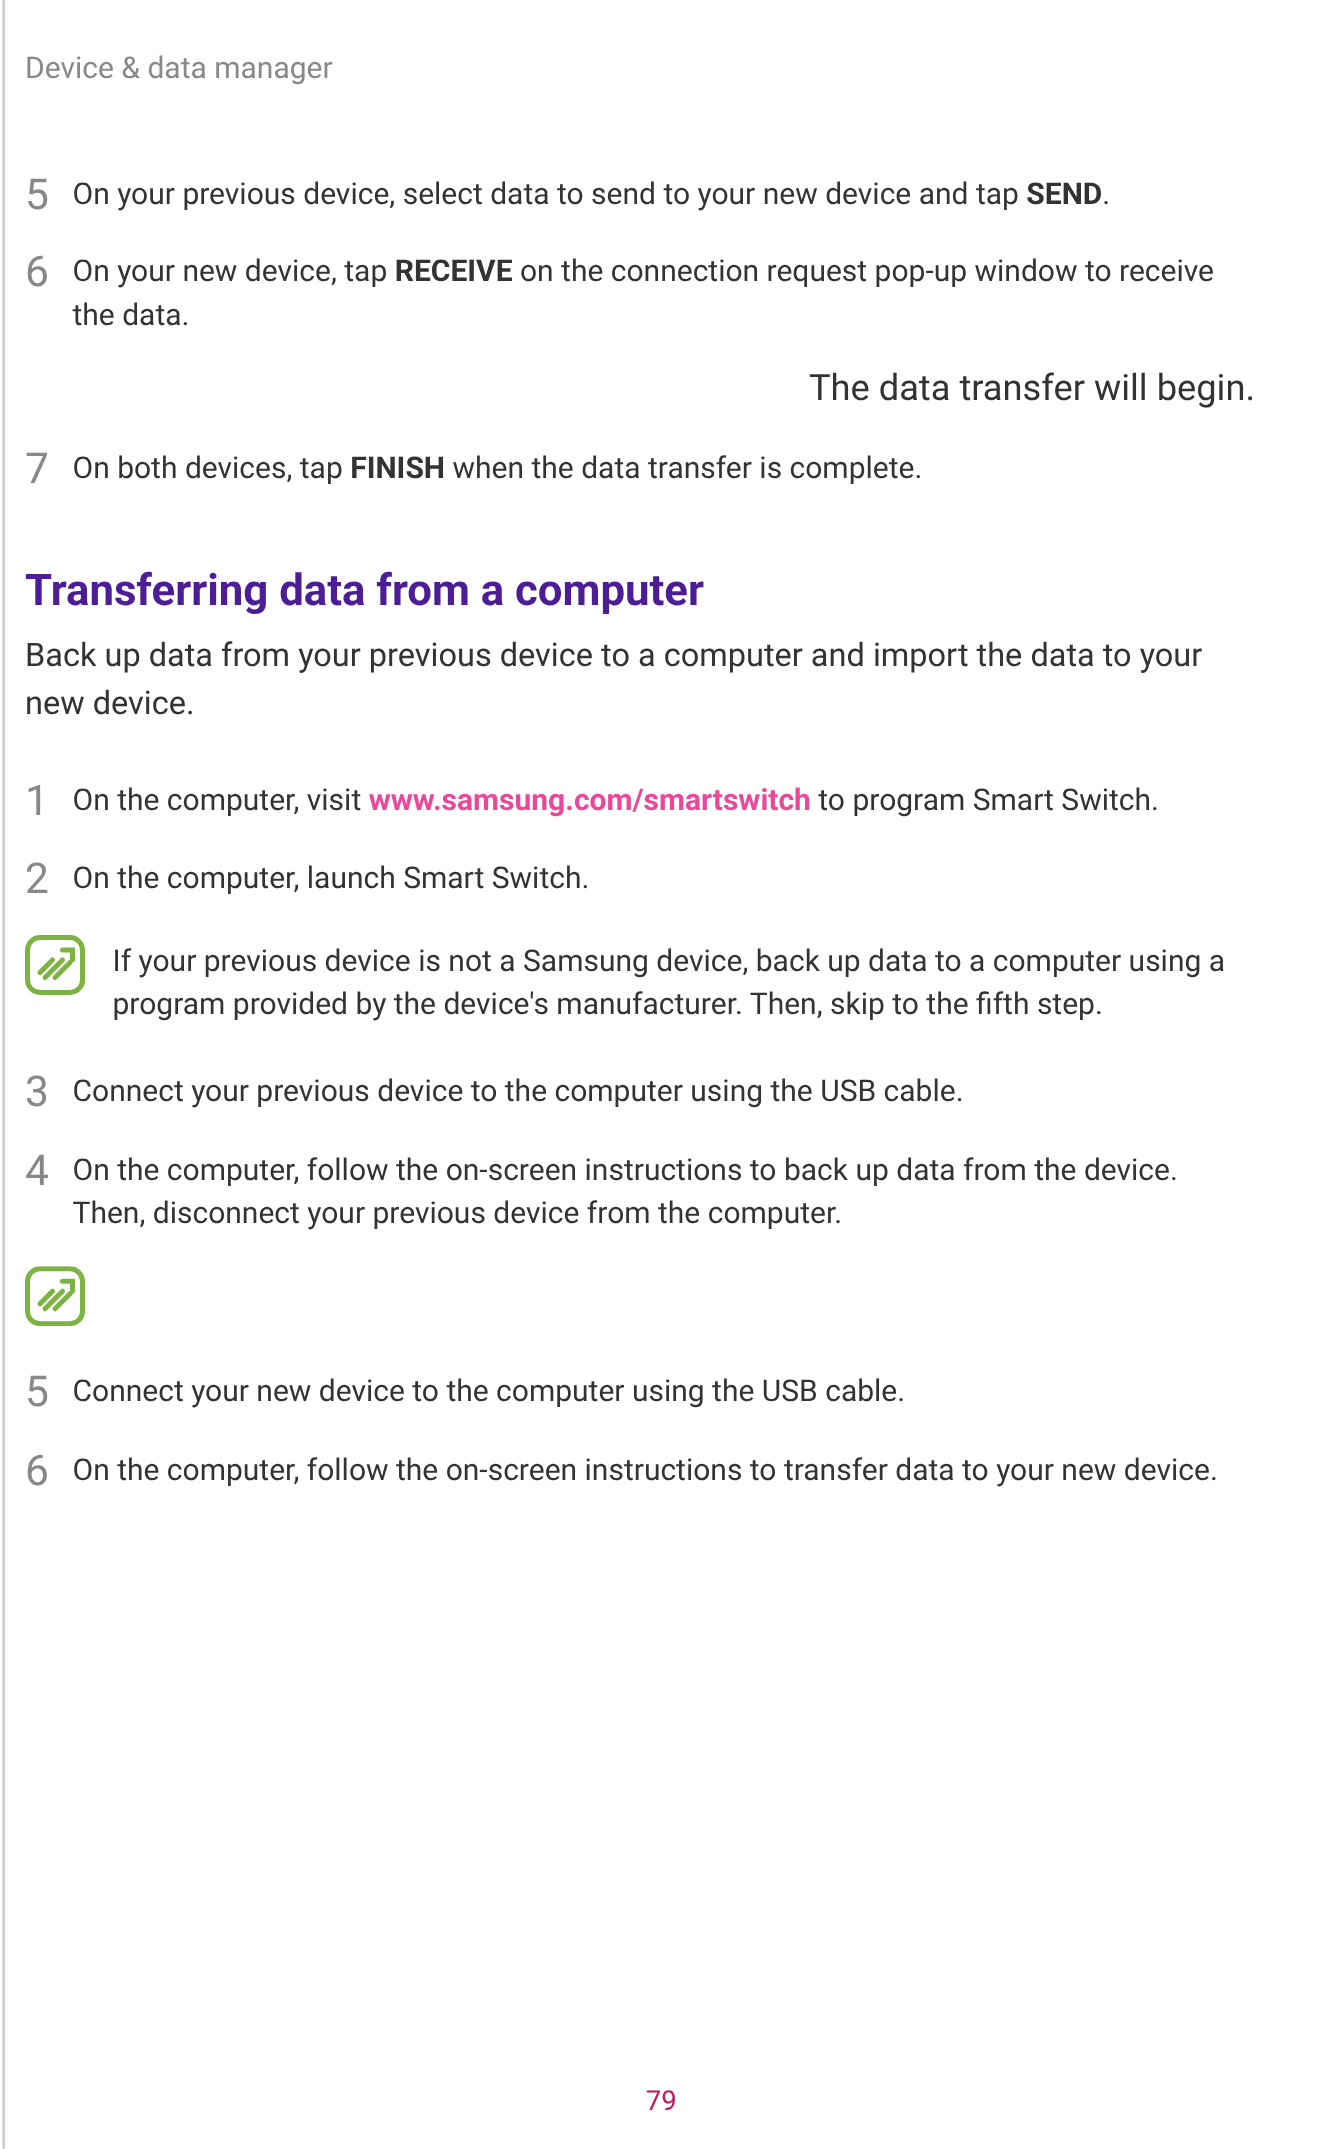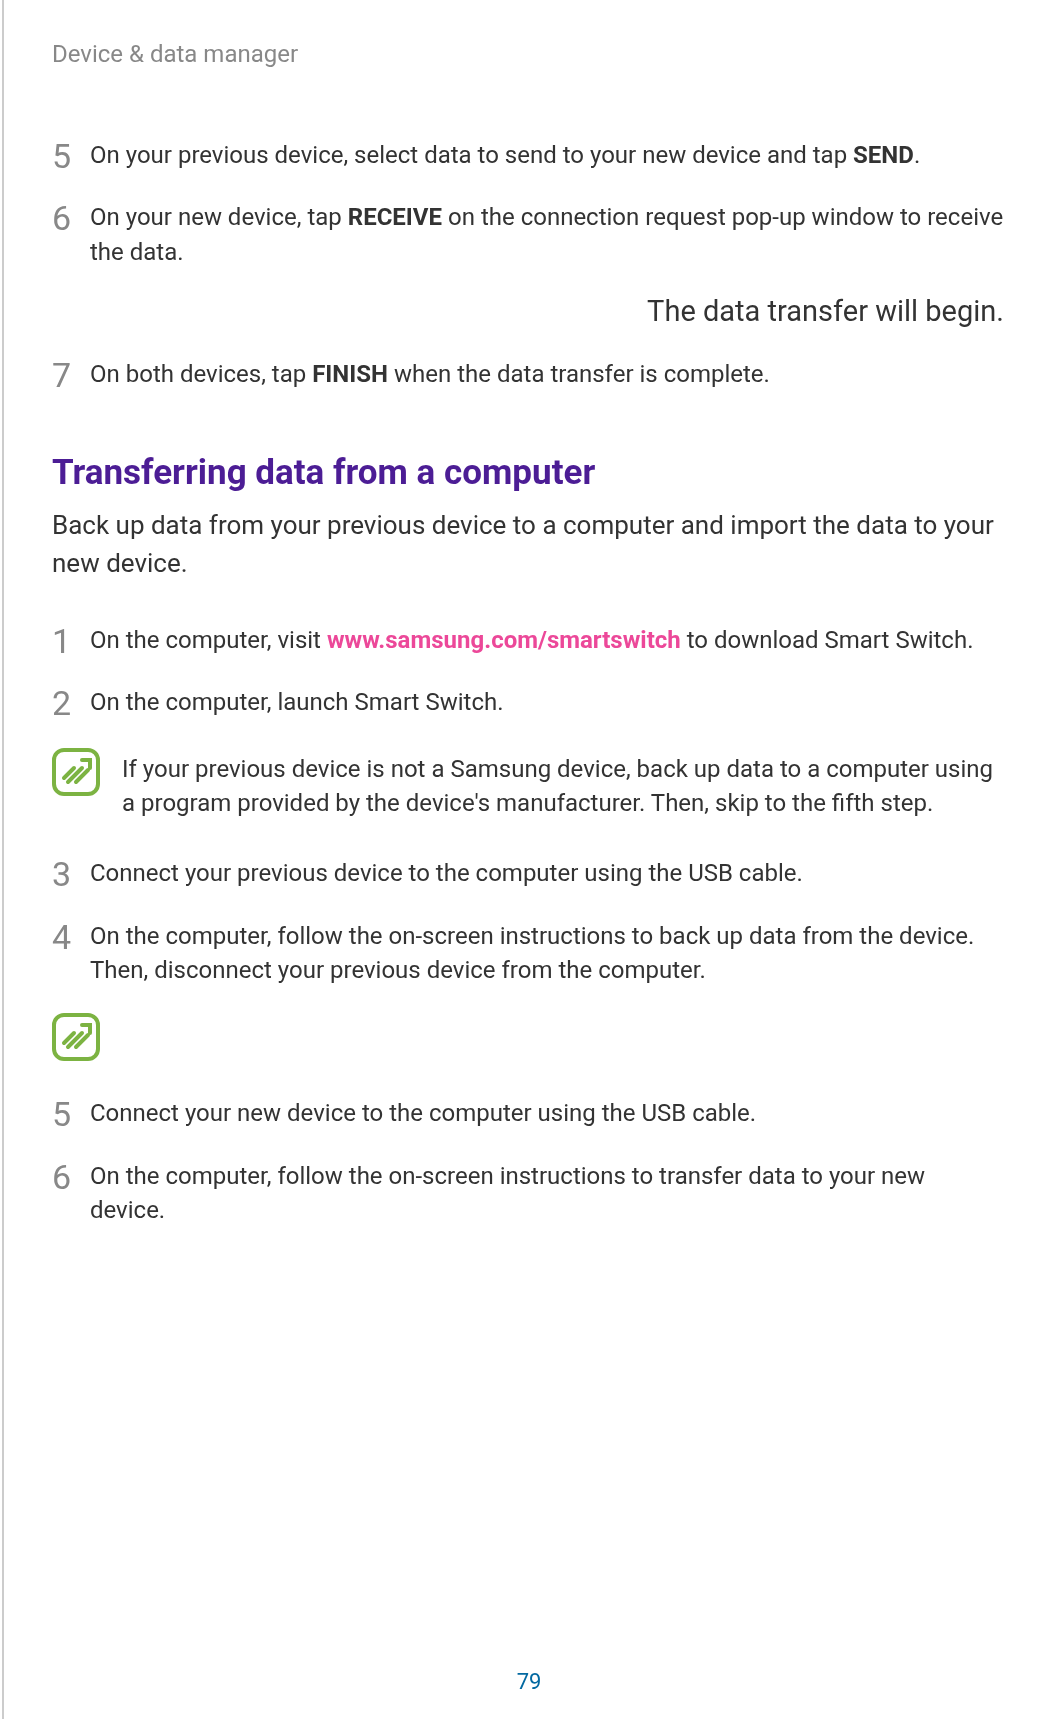--- a/index.html
+++ b/index.html
@@ -9,21 +9,21 @@
     }
     body {
       font-family: -apple-system, BlinkMacSystemFont, "Segoe UI", Roboto, Helvetica, Arial, sans-serif;
       width: 1054px;
       height: 1719px;
       background: #ffffff;
       color: #333333;
       position: relative;
     }
     .page-container {
-      padding: 40px 50px 50px 44px;
+      padding: 40px 50px 50px 12px;
       border-left: 2px solid #cccccc;
       margin-left: 2px;
       height: 100%;
       position: relative;
     }
     .header-section {
       color: #888888;
       font-size: 24px;
       font-weight: 400;
       margin-bottom: 70px;
@@ -106,21 +106,21 @@
     }
     .arrow {
       font-family: Arial, sans-serif;
     }
     .page-number {
       position: absolute;
       bottom: 25px;
       left: 50%;
       transform: translateX(-50%);
       font-size: 22px;
-      color: #0369a1;
+      color: #be185d;
     }
   </style>
 </head>
 <body>
 
 <div class="page-container">
 
   <div class="header-section">Device &amp; data manager</div>
 
   <div class="numbered-step">
@@ -144,21 +144,21 @@
       <span>On both devices, tap </span><span class="bold">FINISH</span><span> when the data transfer is complete.</span>
     </div>
   </div>
 
   <div class="section-heading">Transferring data from a computer</div>
   <div class="section-intro">Back up data from your previous device to a computer and import the data to your new device.</div>
 
   <div class="numbered-step">
     <div class="step-number">1</div>
     <div class="step-content">
-      <span>On the computer, visit </span><span class="link">www.samsung.com/smartswitch</span><span> to download Smart Switch.</span>
+      <span>On the computer, visit </span><span class="link">www.samsung.com/smartswitch</span><span> to program Smart Switch.</span>
     </div>
   </div>
 
   <div class="numbered-step">
     <div class="step-number">2</div>
     <div class="step-content">On the computer, launch Smart Switch.</div>
   </div>
 
   <div class="note-block">
     <div class="note-icon">

